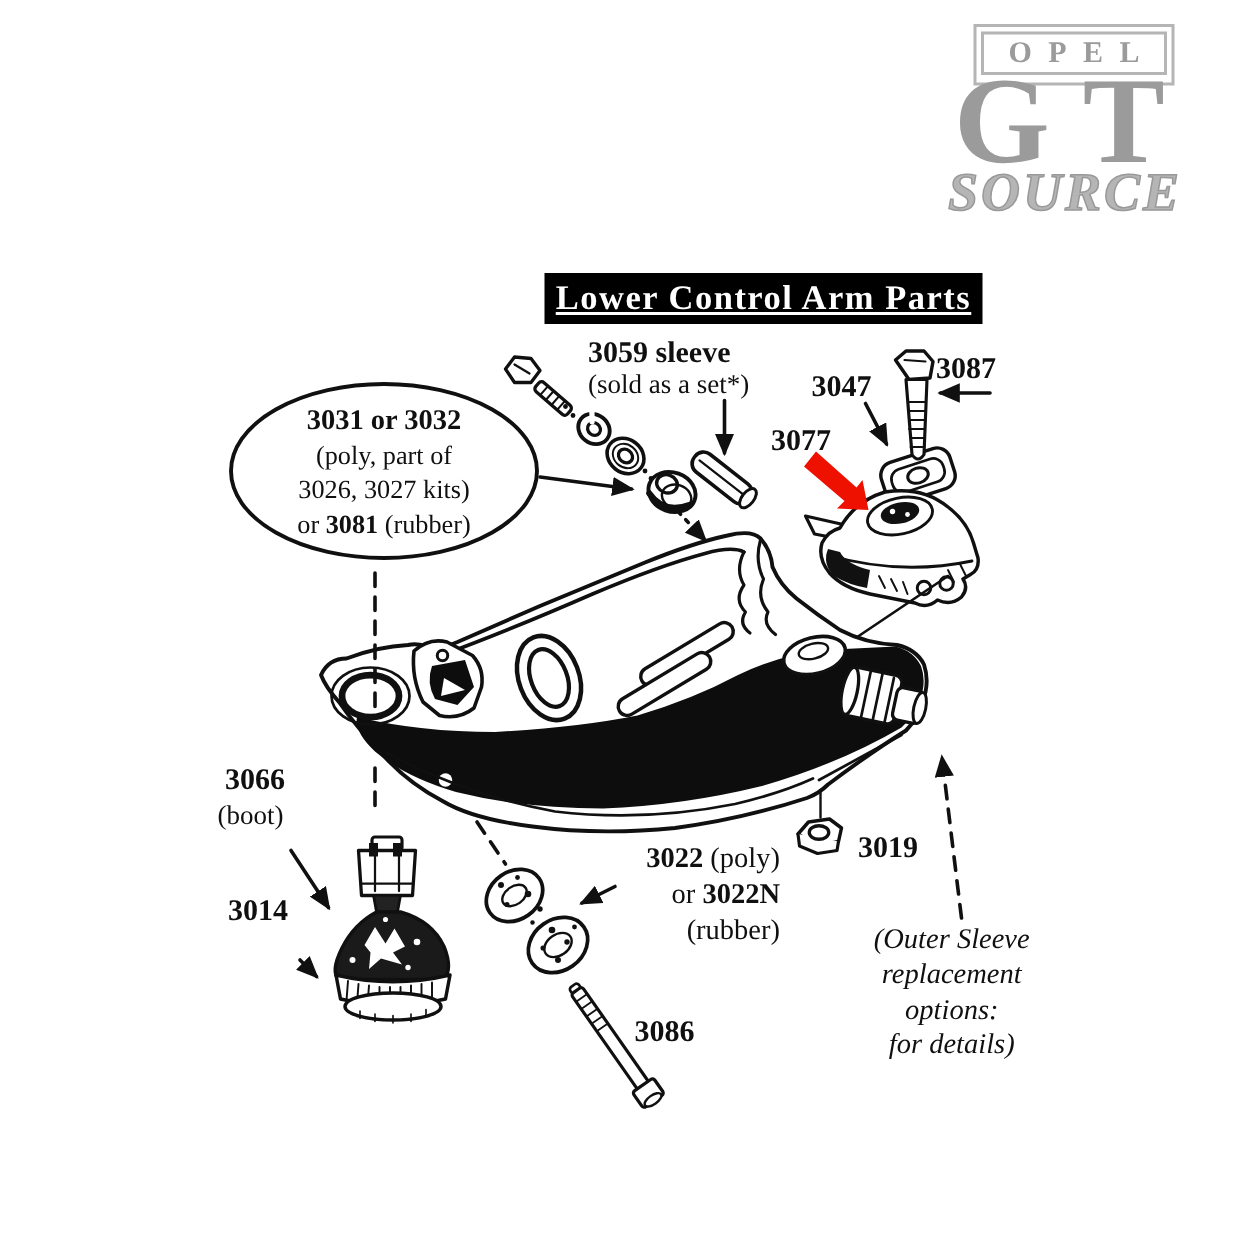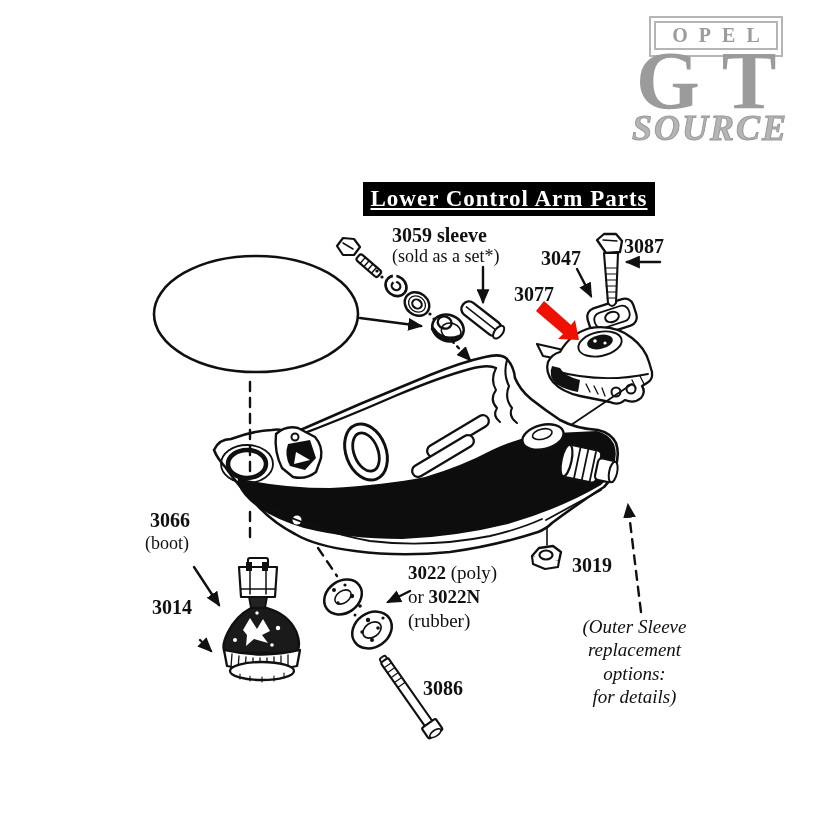--- a/index.html
+++ b/index.html
@@ -9,21 +9,21 @@
   .lbl{position:absolute;white-space:nowrap;z-index:3;}
   .num{font-weight:bold;font-size:20px;}
   .sub{font-size:18px;}
   .b{font-weight:bold;}
   .banner{position:absolute;left:363px;top:182px;width:292px;height:34px;z-index:3;
           background:var(--banner_bg,#000);color:var(--banner_fg,#fff);
           font-weight:bold;font-size:23px;line-height:34px;text-align:center;letter-spacing:1px;text-decoration:underline;}
   .ovaltext{position:absolute;left:156px;top:269px;width:200px;text-align:center;z-index:3;
             font-size:17.5px;line-height:23px;}
   .ovaltext .ol1{font-size:19px;font-weight:bold;}
-  .blk3022{position:absolute;left:408px;top:561px;width:112px;text-align:left;z-index:3;
+  .blk3022{position:absolute;left:408px;top:561px;width:112px;text-align:right;z-index:3;
            font-size:19px;line-height:24px;}
   .note{position:absolute;left:562px;top:615px;width:145px;text-align:center;z-index:3;
         font-style:italic;font-size:19px;line-height:23.4px;}
   .logo-opel-box{position:absolute;left:649px;top:16px;width:130px;height:37px;z-index:3;
                  border:2px solid var(--logo_light,#b5b5b5);}
   .logo-opel-inner{margin:3px;height:25px;border:2px solid var(--logo_light,#b5b5b5);
                    text-align:center;line-height:25px;font-weight:bold;font-size:20px;
                    letter-spacing:11px;text-indent:11px;color:var(--logo_gray,#9b9b9b);}
   .logo-gt{position:absolute;left:636px;top:40px;z-index:3;font-weight:bold;font-size:82px;line-height:82px;
            letter-spacing:22px;color:var(--logo_gray,#9b9b9b);}
@@ -248,20 +248,26 @@
 
   <div class="banner">Lower Control Arm Parts</div>
 
   <div class="lbl num" style="left:392px;top:224px;">3059 sleeve</div>
   <div class="lbl sub" style="left:392px;top:246px;">(sold as a set*)</div>
 
   <div class="lbl num" style="left:541px;top:247px;text-align:right;">3047</div>
   <div class="lbl num" style="left:624px;top:235px;">3087</div>
   <div class="lbl num" style="left:514px;top:283px;">3077</div>
 
+  <div class="ovaltext">
+    <div class="ol1">3031 or 3032</div>
+    <div>(poly, part of</div>
+    <div>3026, 3027 kits)</div>
+    <div><span>or </span><span class="b">3081</span><span> (rubber)</span></div>
+  </div>
 
   <div class="lbl num" style="left:150px;top:509px;">3066</div>
   <div class="lbl sub" style="left:145px;top:533px;">(boot)</div>
   <div class="lbl num" style="left:152px;top:596px;">3014</div>
 
   <div class="blk3022">
     <div><span class="b">3022</span><span> (poly)</span></div>
     <div><span>or </span><span class="b">3022N</span></div>
     <div>(rubber)</div>
   </div>

